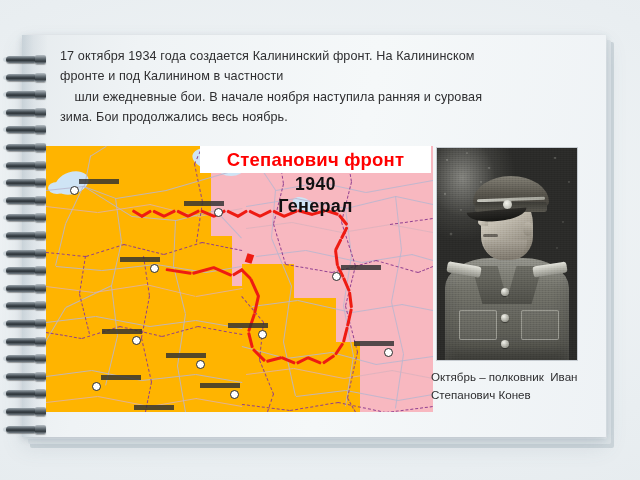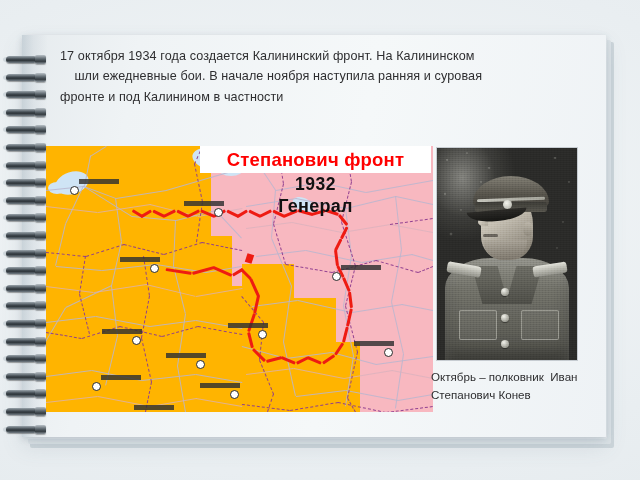--- a/index.html
+++ b/index.html
@@ -280,22 +280,23 @@
 
 <div class="page-stack" id="stack3"></div>
 <div class="page-stack" id="stack2"></div>
 <div class="page-stack" id="stack1"></div>
 
 <div id="sheet"></div>
 <div id="gutter"></div>
 
 <div id="intro">
   <div class="ln">17 октября 1934 года создается Калининский фронт. На Калининском</div>
+  <div class="ln">фронте и под Калинином в частности</div>
   <div class="ln">    шли ежедневные бои. В начале ноября наступила ранняя и суровая</div>
-  <div class="ln">фронте и под Калинином в частности</div>
+  <div class="ln">зима. Бои продолжались весь ноябрь.</div>
 </div>
 
 <div id="map">
   <div class="pink" id="pinkA"></div>
   <div class="pink" id="pinkB"></div>
   <div class="pink" id="pinkC"></div>
   <div class="orng" id="orngA"></div>
   <div class="orng" id="orngB"></div>
   <div class="orng" id="orngC"></div>
 
@@ -530,21 +531,21 @@
       <div class="city" style="left: 338px; top: 202px;">
         <span class="lbl"></span>
         <span class="dot"></span>
       </div>
     </div>
 </div>
 
 <div id="map-title-box">
   <span id="map-title">Степанович фронт</span>
 </div>
-<div id="map-year">1932</div>
+<div id="map-year">1940</div>
 <div id="map-month">Генерал</div>
 
 <div id="photo">
   <div class="bg"></div>
   <div class="leaves"></div>
   <div class="torso"></div>
   <div class="collarL"></div>
   <div class="collarR"></div>
   <div class="board l"></div>
   <div class="board r"></div>

